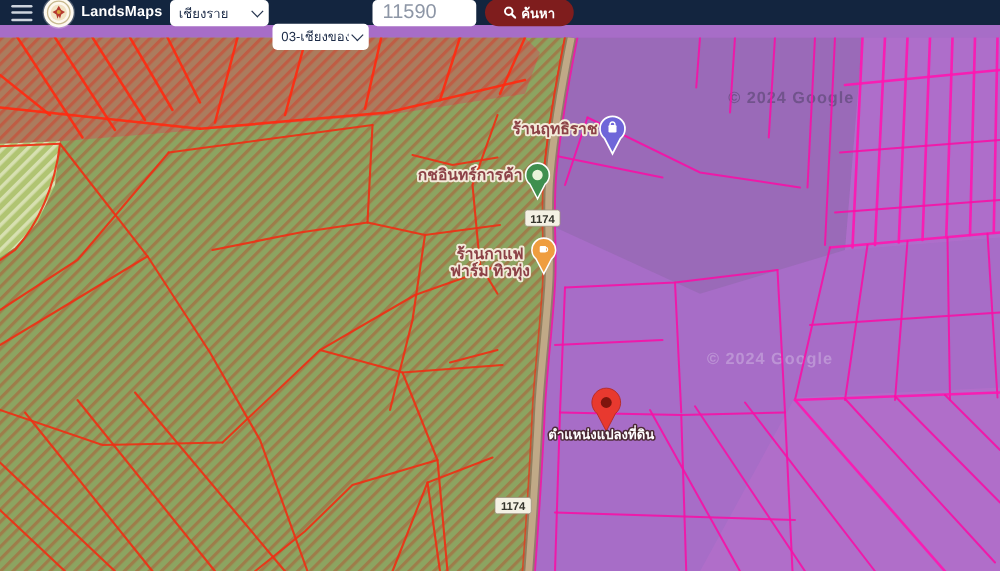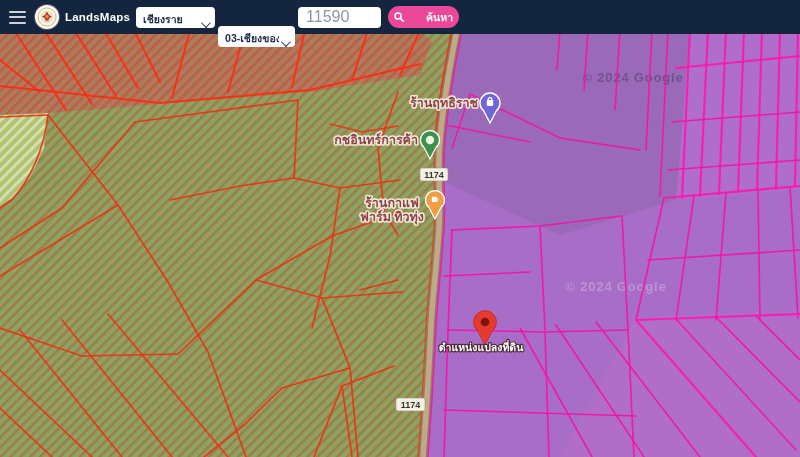--- a/index.html
+++ b/index.html
@@ -1,28 +1,28 @@
 <!DOCTYPE html>
 <html><head>
 <meta charset="utf-8">
 <style>
   html,body{margin:0;padding:0;background:#222;}
   .app{position:relative;width:800px;height:457px;overflow:hidden;font-family:"Liberation Sans",sans-serif;background:#a76dc7;}
   
-  .navbar{position:absolute;top:0;left:0;width:800px;height:34px;background:#13253f;display:flex;align-items:center;z-index:30;}
+  .navbar{position:absolute;top:0;left:0;width:800px;height:20px;background:#13253f;display:flex;align-items:center;z-index:30;}
   .ham{margin-left:9px;width:17px;height:13px;display:flex;flex-direction:column;justify-content:space-between;cursor:pointer;}
   .ham .bar{height:2px;border-radius:1px;background:#cdd4dd;}
   .logo{margin-left:9px;width:24px;height:24px;border-radius:50%;background:#fdfaf2;display:flex;align-items:center;justify-content:center;box-shadow:0 0 0 1px rgba(255,255,255,.25);}
   .brand{margin-left:6px;color:#ffffff;font-size:11.5px;font-weight:bold;letter-spacing:.2px;}
-  .select{margin-left:6px;width:79px;height:21px;background:#ffffff;border-radius:4px;display:flex;align-items:flex-end;padding:0 7px;box-sizing:border-box;cursor:pointer;font-weight:bold;}
+  .select{margin-left:6px;width:79px;height:21px;background:#ffffff;border-radius:4px;display:flex;align-items:center;padding:0 7px;box-sizing:border-box;cursor:pointer;}
   .select.second{width:77px;margin-left:3px;margin-top:38px;}
   .select .txt{flex:1;font-size:10.5px;color:#1c2b47;white-space:nowrap;overflow:hidden;}
   .chev{width:6px;height:6px;border-right:1.8px solid #25334e;border-bottom:1.8px solid #25334e;transform:rotate(45deg) translateY(-2px);margin-left:2px;}
   .parcel-input{margin-left:3px;width:83px;height:21px;border:none;border-radius:4px;background:#fff;font-size:16px;color:#8d96a6;padding:0 8px;box-sizing:border-box;font-family:"Liberation Sans",sans-serif;outline:none;}
-  .search-btn{margin-left:7px;width:71px;height:22px;border:none;border-radius:11px;background:#ec4899;color:#fff;display:flex;align-items:center;justify-content:space-between;gap:4px;font-size:10.5px;font-weight:bold;cursor:pointer;font-family:"Liberation Sans",sans-serif;}
+  .search-btn{margin-left:7px;width:71px;height:22px;border:none;border-radius:11px;background:#7f1d1d;color:#fff;display:flex;align-items:center;justify-content:center;gap:4px;font-size:10.5px;font-weight:bold;cursor:pointer;font-family:"Liberation Sans",sans-serif;}
   
   .map{position:absolute;top:30px;left:0;width:800px;height:427px;cursor:grab;}
   .map svg{position:absolute;top:0;left:0;}
   .red-line{stroke:#ee3015;stroke-width:1.7;fill:none;stroke-linecap:round;opacity:.92;}
   .red-line.hot{stroke:#ff2a10;stroke-width:2;}
   .mag-line{stroke:#f611a6;stroke-width:1.6;fill:none;stroke-linecap:round;opacity:.9;}
   .mag-line.hot{stroke:#ff15b0;stroke-width:2.1;}
   .poi-label{font-family:"Liberation Sans",sans-serif;font-size:12.5px;font-weight:bold;fill:#8c4146;stroke:#f3ead9;stroke-width:3px;paint-order:stroke;stroke-linejoin:round;}
   .pin-label{font-family:"Liberation Sans",sans-serif;font-size:10.5px;font-weight:bold;fill:#ffffff;stroke:rgba(62,32,32,.85);stroke-width:2.4px;paint-order:stroke;stroke-linejoin:round;}
   .shield-txt{font-family:"Liberation Sans",sans-serif;font-size:9px;font-weight:bold;fill:#34342c;}

